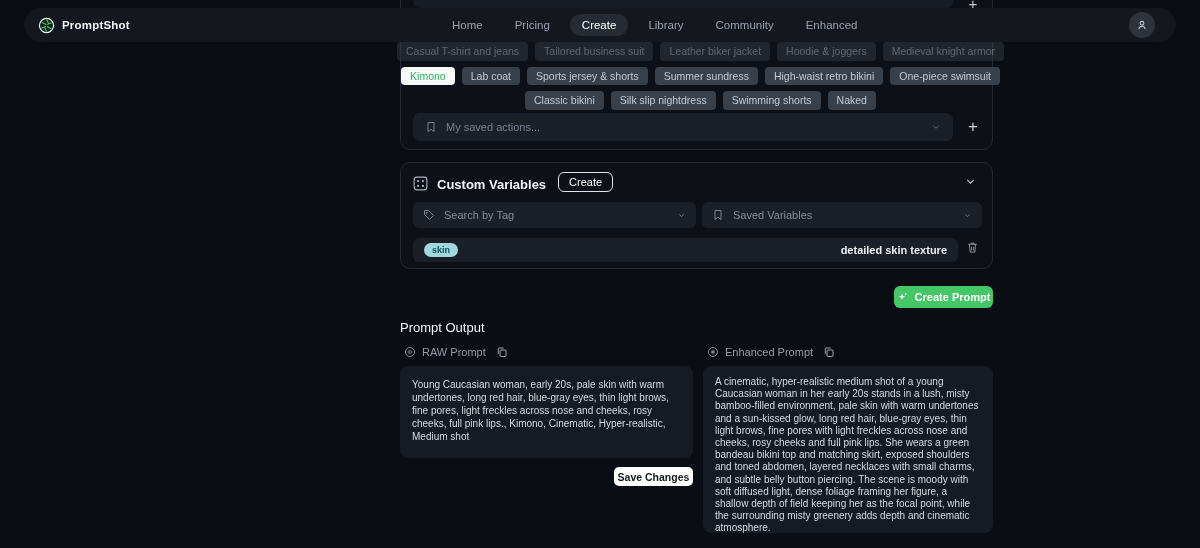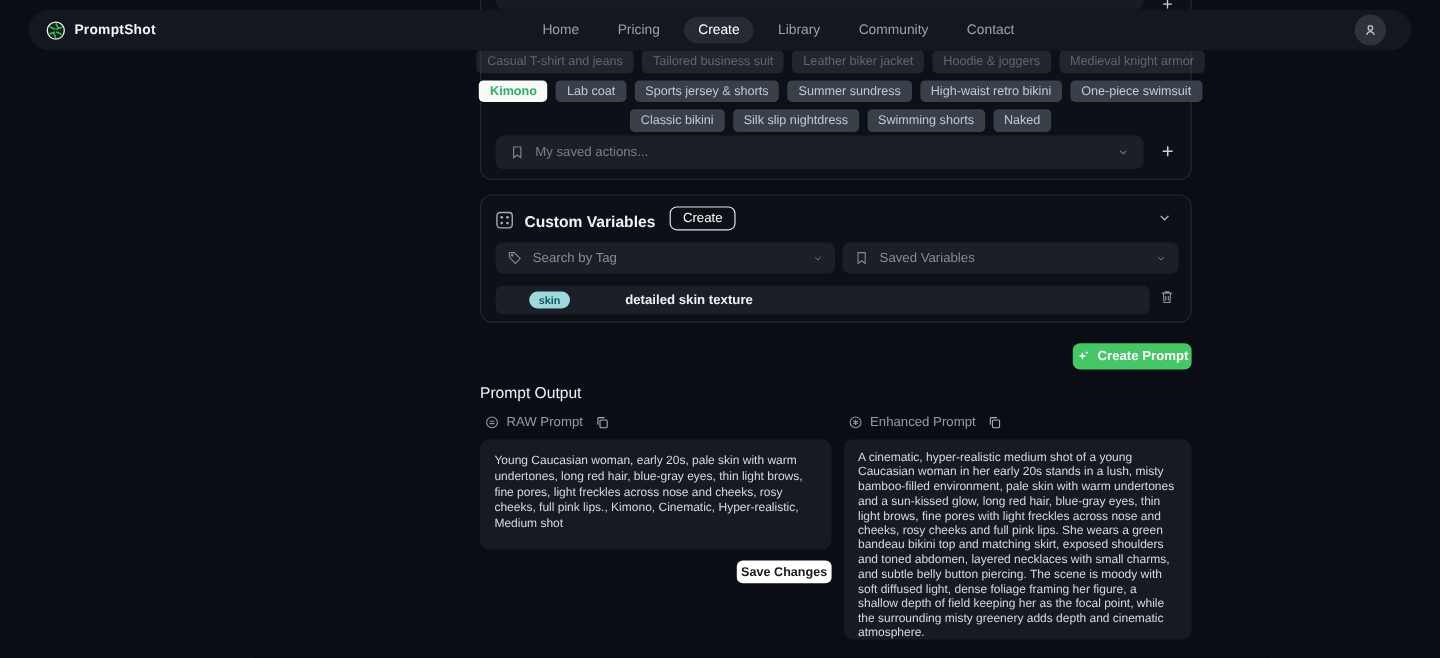--- a/index.html
+++ b/index.html
@@ -43,21 +43,21 @@
   .card2 { left:400px; top:162px; width:593px; height:107px; z-index:0; }
 
   
   .tag-rows { position:absolute; left:413px; top:42px; width:575px; display:flex; flex-direction:column; gap:6px; z-index:2;align-items:center; }
   .tag-row { display:flex; gap:7px; }
   .tag-row.dimmed { opacity:.45; }
   .tag-pill {
     background:#3a4049; color:#c3c9d2; font-size:10.5px; line-height:1;
     padding:4px 9px; border-radius:4px; white-space:nowrap; cursor:pointer;
   }
-  .tag-pill.selected { background:#f8faf9; color:#2fae64; font-weight:bold; }
+  .tag-pill.selected { background:#f8faf9; color:#2fae64; font-weight:normal; }
 
   
   .saved-actions {
     position:absolute; left:413px; top:113px; width:540px; height:28px; z-index:2;
     background:#1b1f28; border-radius:7px; display:flex; align-items:center;
     padding:0 12px; gap:9px; color:#79808c; font-size:11px; cursor:pointer;
   }
   .saved-actions .chev { margin-left:auto; }
   .add-action-btn {
     position:absolute; left:963px; top:117px; width:20px; height:20px; z-index:2;
@@ -75,21 +75,21 @@
   .cv-collapse { position:absolute; left:964px; top:175px; color:#b6bcc6; z-index:2; cursor:pointer; }
   .cv-dd {
     position:absolute; top:202px; height:26px; z-index:2; background:#1b1f28; border-radius:6px;
     display:flex; align-items:center; padding:0 10px; gap:9px; color:#868d99; font-size:11px; cursor:pointer;
   }
   .cv-dd .chev { margin-left:auto; }
   .cv-dd.dd1 { left:413px; width:283px; }
   .cv-dd.dd2 { left:702px; width:280px; }
   .var-row {
     position:absolute; left:413px; top:238px; width:545px; height:24px; z-index:2;
-    background:#1b1f28; border-radius:6px; display:flex; align-items:center; padding:0 28px; gap:22px;
+    background:#1b1f28; border-radius:6px; display:flex; align-items:center; padding:0 11px; gap:22px;justify-content:space-between;
   }
   .var-tag-badge {
     background:#9fd8dd; color:#11545c; font-size:9px; font-weight:bold;
     padding:2.5px 8px; border-radius:999px; line-height:1;
   }
   .var-text { color:#eef0f3; font-size:11px; font-weight:bold;margin-left:24px; }
   .var-trash { position:absolute; left:966px; top:241px; color:#8a919c; z-index:2; cursor:pointer; }
 
   
   .create-prompt-btn {
@@ -149,21 +149,21 @@
         </svg>
       </span>
       <span class="brand-name">PromptShot</span>
     </div>
     <nav class="nav-links">
         <span class="nav-link">Home</span>
         <span class="nav-link">Pricing</span>
         <span class="nav-link active">Create</span>
         <span class="nav-link">Library</span>
         <span class="nav-link">Community</span>
-        <span class="nav-link">Contact</span>
+        <span class="nav-link">Enhanced</span>
       </nav>
     <div class="avatar">
       <span>
         <svg width="14" height="14" viewBox="0 0 24 24" fill="none" stroke="currentColor" stroke-width="1.8">
           <circle cx="12" cy="9" r="3.2"></circle>
             <path d="M6.5 19c.9-3.2 3-4.8 5.5-4.8s4.6 1.6 5.5 4.8"></path>
         </svg>
       </span>
     </div>
   </div>

